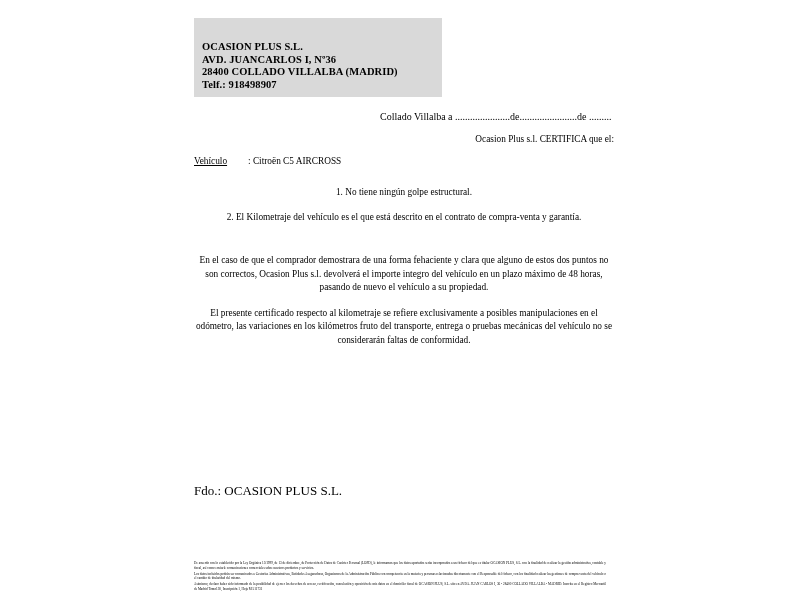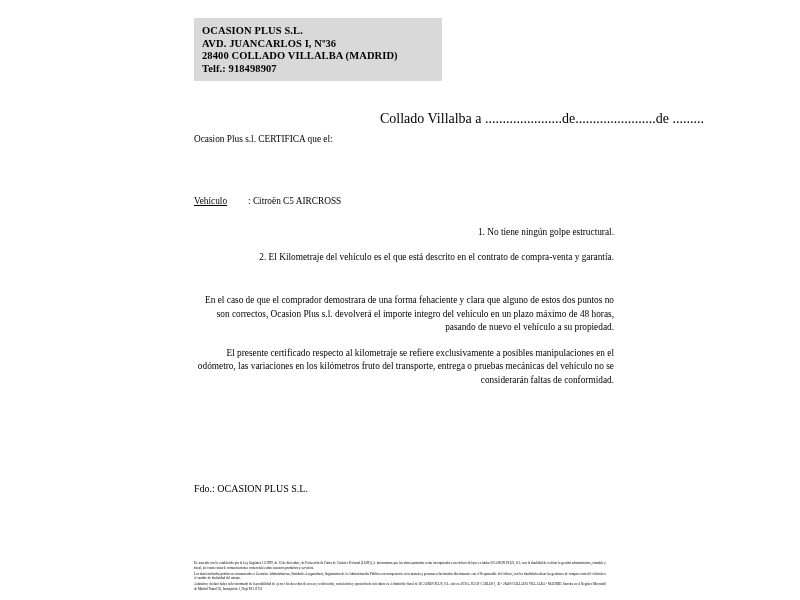--- a/index.html
+++ b/index.html
@@ -21,69 +21,69 @@
     width: 800px;
     height: 600px;
     background: #ffffff;
   }
   .letterhead {
     position: absolute;
     left: 194px;
     top: 18px;
     width: 248px;
     background: #d9d9d9;
-    padding: 7px 6px 6px 8px;
+    padding: 23px 6px 6px 8px;
     box-sizing: border-box;
   }
   .letterhead div {
     font-weight: bold;
     font-size: 10.5px;
     line-height: 12.6px;
     letter-spacing: 0.1px;
     white-space: nowrap;
   }
   .date-line {
     position: absolute;
     left: 380px;
     top: 111px;
-    font-size: 14px;
+    font-size: 10px;
     white-space: nowrap;
   }
   .body-block {
     position: absolute;
     left: 194px;
     top: 133px;
     width: 420px;
     font-size: 9.3px;
     line-height: 13.5px;
   }
   .certifica {
     margin: 0 0 8px 0;
+    text-align: right;
   }
   .field-row {
     white-space: nowrap;
     line-height: 13.8px;
   }
   .field-label {
     text-decoration: underline;
     display: inline-block;
     width: 54px;
-    margin-top: 40px;
   }
   .spacer-md { height: 18px; }
   .para {
     margin: 0 0 12px 0;
-    text-align: right;
+    text-align: center;
   }
   .para.tight { margin-bottom: 11px; }
   .signature {
     position: absolute;
     left: 194px;
     top: 483px;
-    font-size: 10px;
+    font-size: 13px;
   }
   .legal {
     position: absolute;
     left: 194px;
     top: 561px;
     width: 412px;
     font-size: 3.3px;
     line-height: 4.6px;
     text-align: justify;
     color: #000000;

